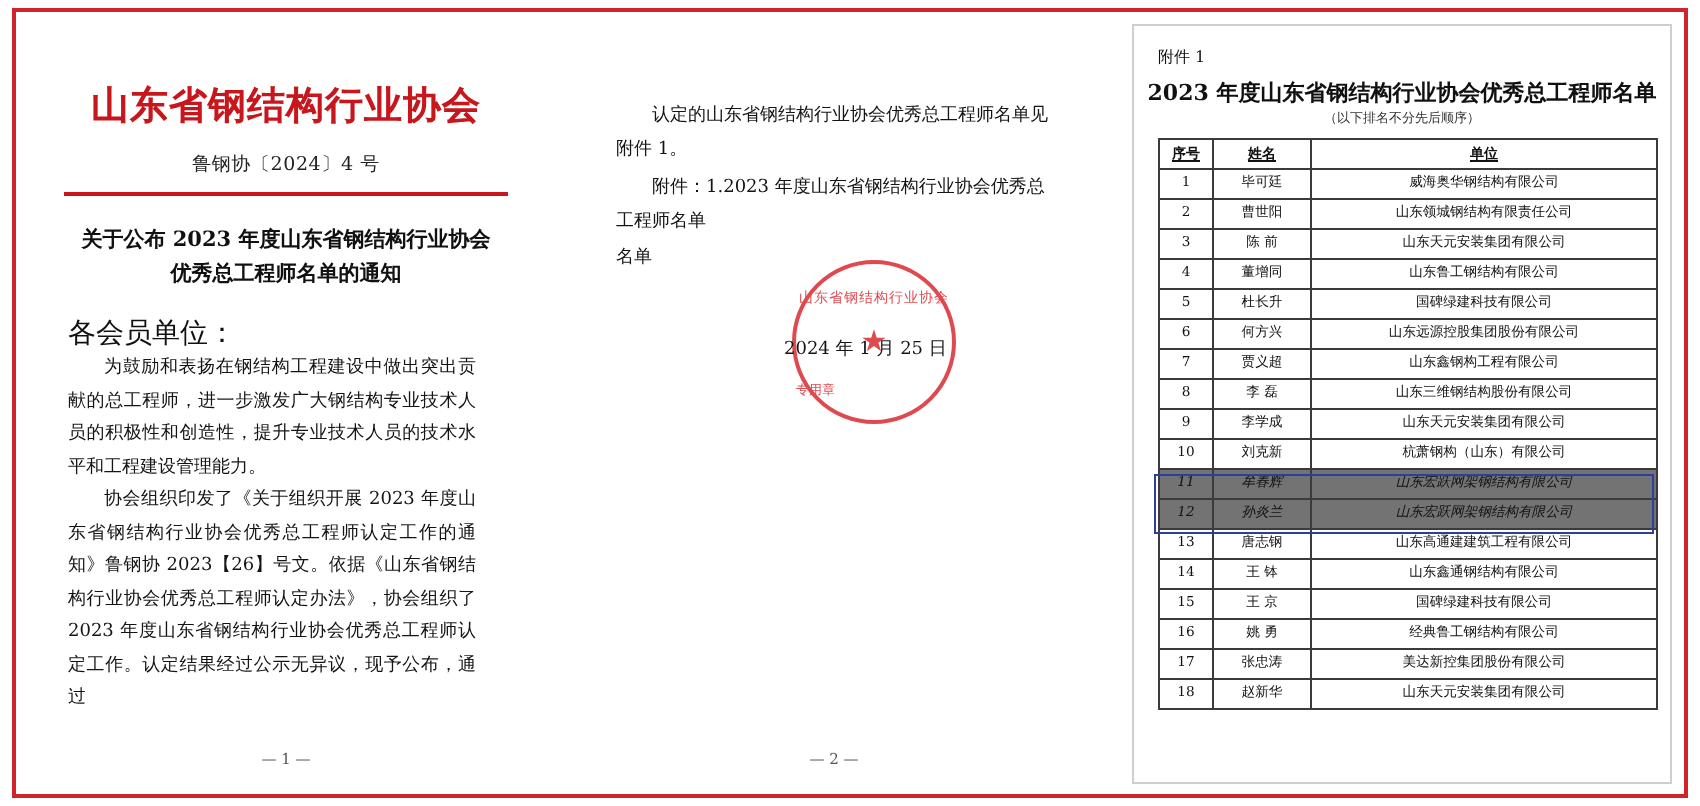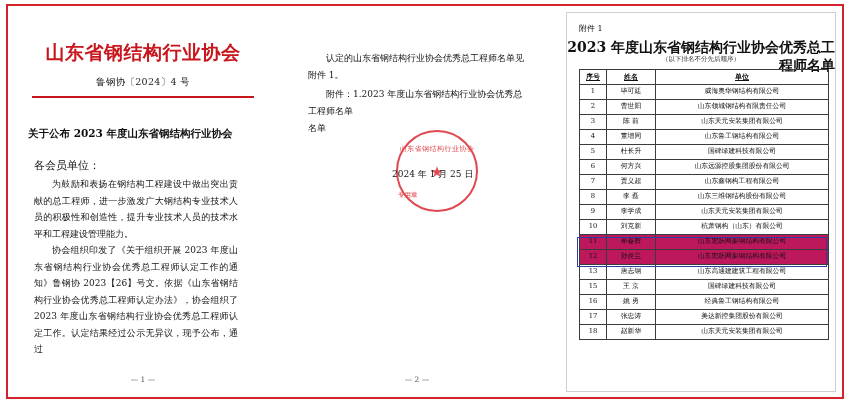--- a/index.html
+++ b/index.html
@@ -86,34 +86,33 @@
     top: 84px;
     width: 222px;
     height: 1.6px;
     background: #c8161d;
   }
   .doc-title {
     position: absolute;
     left: 14px;
     top: 100px;
     width: 230px;
-    text-align: left;
+    text-align: center;
     font-family: "DejaVu Serif", serif;
     font-weight: bold;
     font-size: 10.5px;
     line-height: 17px;
     color: #111;
-    margin-top: 13px;
   }
   .salutation {
     position: absolute;
     left: 20px;
     top: 146px;
     font-family: "DejaVu Serif", serif;
-    font-size: 11px;
+    font-size: 14px;
     color: #111;
   }
   .body-text {
     position: absolute;
     left: 20px;
     top: 164px;
     width: 218px;
     font-family: "DejaVu Serif", serif;
     font-size: 9px;
     line-height: 16.5px;
@@ -203,24 +202,24 @@
     top: 10px;
     font-family: "DejaVu Serif", serif;
     font-size: 8px;
     color: #111;
   }
   .p3-title {
     position: absolute;
     left: 0;
     top: 26px;
     width: 100%;
-    text-align: right;
+    text-align: center;
     font-family: "DejaVu Serif", serif;
     font-weight: bold;
-    font-size: 14px;
+    font-size: 11px;
     color: #111;
   }
   .p3-sub {
     position: absolute;
     left: 0;
     top: 42px;
     width: 100%;
     text-align: center;
     font-family: "DejaVu Serif", serif;
     font-size: 6.5px;
@@ -249,21 +248,22 @@
   }
   table.roster th {
     font-weight: bold;
     font-size: 7px;
     text-decoration: underline;
   }
   .col-idx { width: 26px; }
   .col-name { width: 48px; }
   .col-unit { width: 172px; }
   tr.highlight td {
-    background: #be185d;
+    background: #737373;
+    font-style: italic;
   }
   .hl-box {
     position: absolute;
     left: 10px;
     top: 224px;
     width: 250px;
     height: 30px;
     border: 1.4px solid #2a3fa0;
     box-sizing: border-box;
     pointer-events: none;
@@ -274,21 +274,21 @@
 
 <div class="scan">
 
   <div class="red-frame"></div>
 
   <div class="page page1">
     <div class="org-title">山东省钢结构行业协会</div>
     <div class="doc-number">鲁钢协〔2024〕4 号</div>
     <div class="red-rule"></div>
     <div class="doc-title">
-      <span><div>关于公布 2023 年度山东省钢结构行业协会</div></span>
+      <span><div>关于公布 2023 年度山东省钢结构行业协会</div><div>优秀总工程师名单的通知</div></span>
     </div>
     <div class="salutation">各会员单位：</div>
     <div class="body-text">
       <p>为鼓励和表扬在钢结构工程建设中做出突出贡献的总工程师，进一步激发广大钢结构专业技术人员的积极性和创造性，提升专业技术人员的技术水平和工程建设管理能力。</p>
       <p>协会组织印发了《关于组织开展 2023 年度山东省钢结构行业协会优秀总工程师认定工作的通知》鲁钢协 2023【26】号文。依据《山东省钢结构行业协会优秀总工程师认定办法》，协会组织了 2023 年度山东省钢结构行业协会优秀总工程师认定工作。认定结果经过公示无异议，现予公布，通过</p>
     </div>
     <div class="page-num">— 1 —</div>
   </div>
 
   <div class="page page2">
@@ -379,20 +379,25 @@
             <td class="col-idx">12</td>
             <td class="col-name">孙炎兰</td>
             <td class="col-unit">山东宏跃网架钢结构有限公司</td>
           </tr>
           <tr>
             <td class="col-idx">13</td>
             <td class="col-name">唐志钢</td>
             <td class="col-unit">山东高通建建筑工程有限公司</td>
           </tr>
           <tr>
+            <td class="col-idx">14</td>
+            <td class="col-name">王  钵</td>
+            <td class="col-unit">山东鑫通钢结构有限公司</td>
+          </tr>
+          <tr>
             <td class="col-idx">15</td>
             <td class="col-name">王  京</td>
             <td class="col-unit">国碑绿建科技有限公司</td>
           </tr>
           <tr>
             <td class="col-idx">16</td>
             <td class="col-name">姚  勇</td>
             <td class="col-unit">经典鲁工钢结构有限公司</td>
           </tr>
           <tr>

